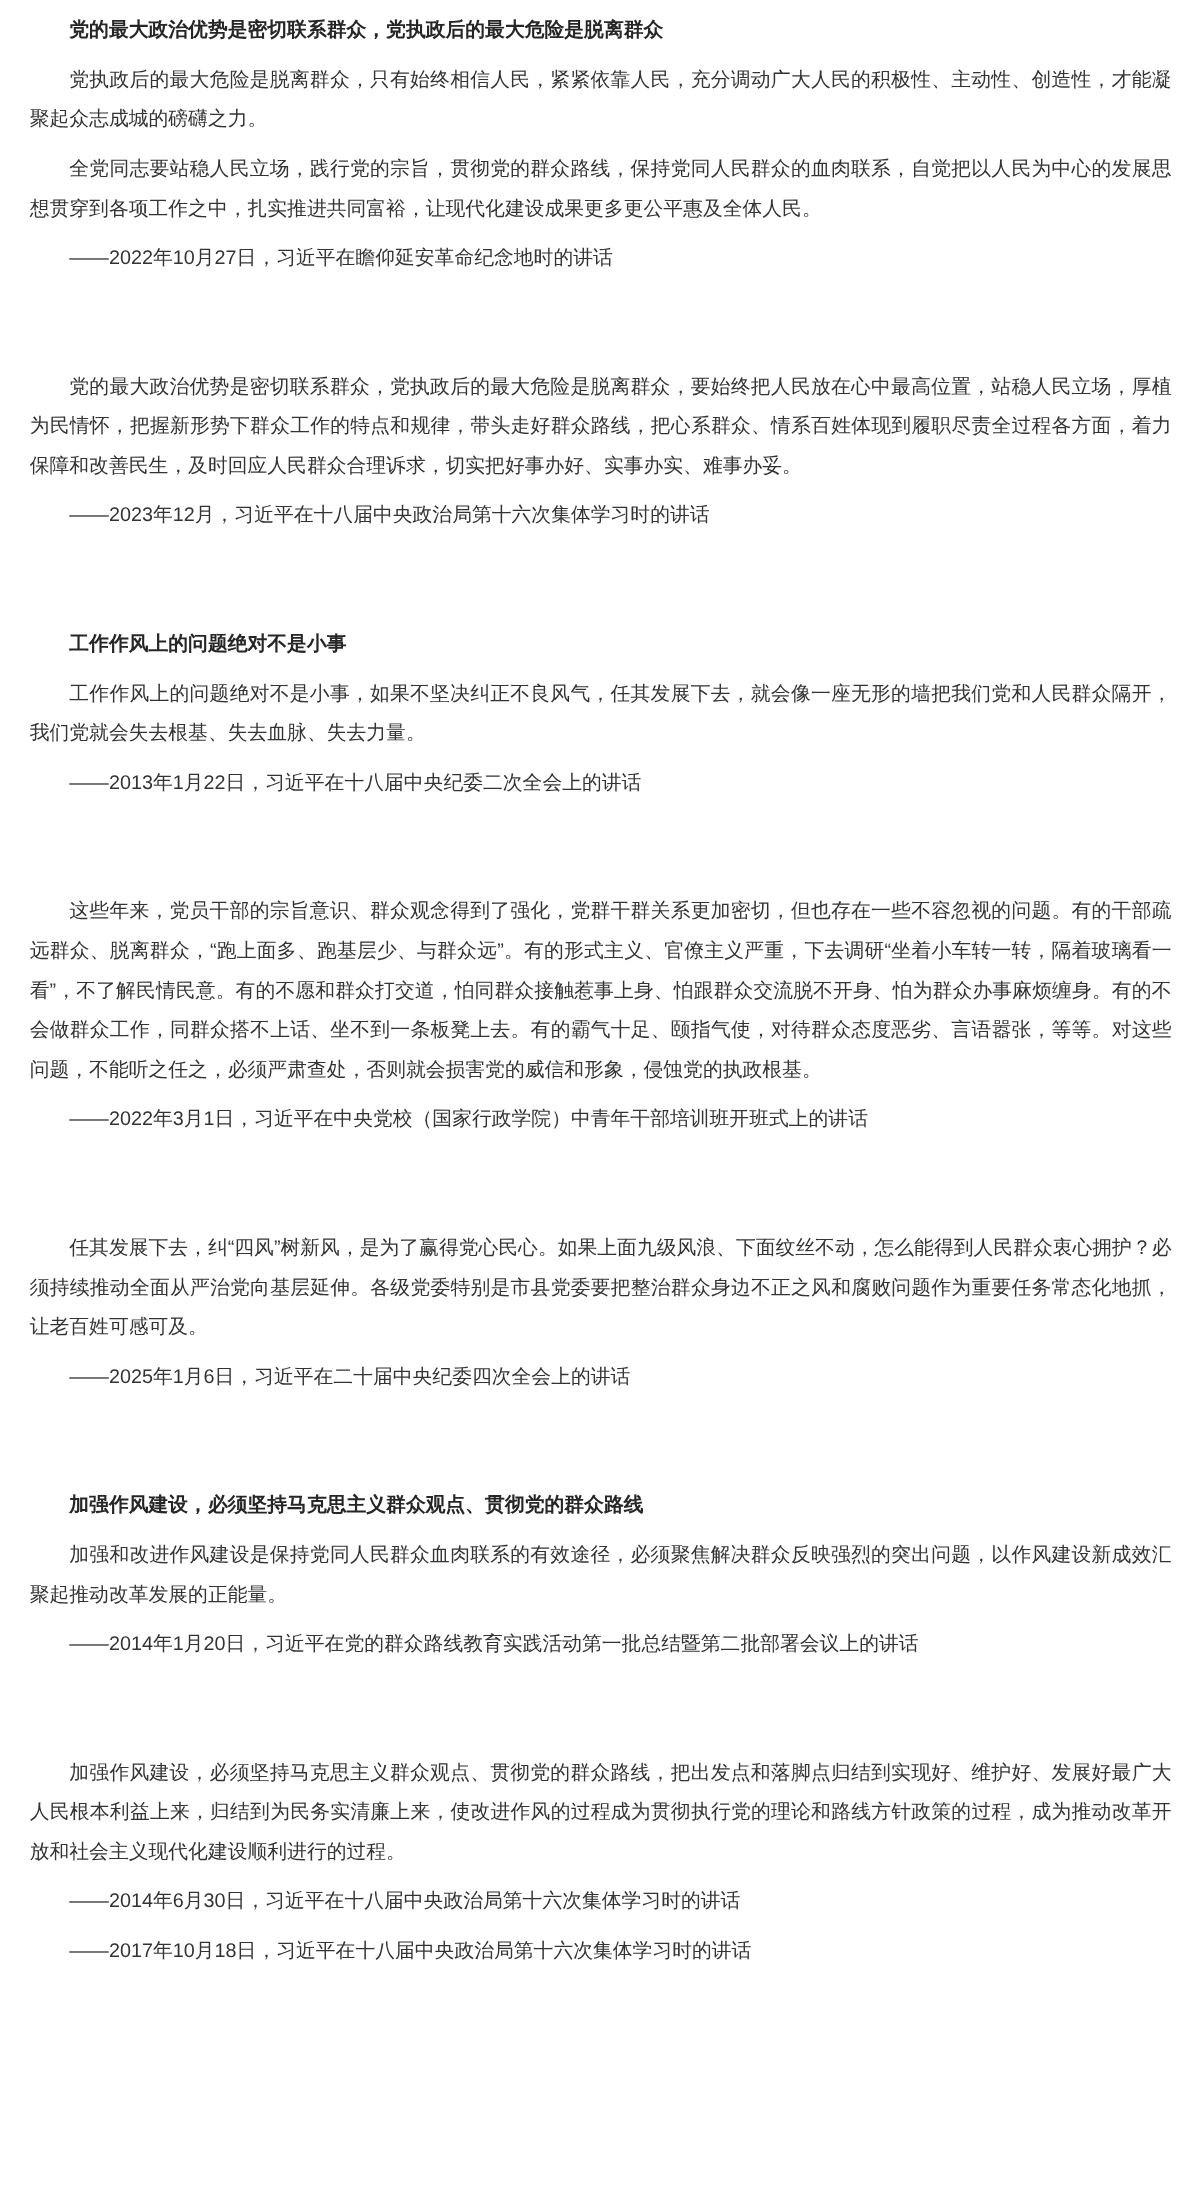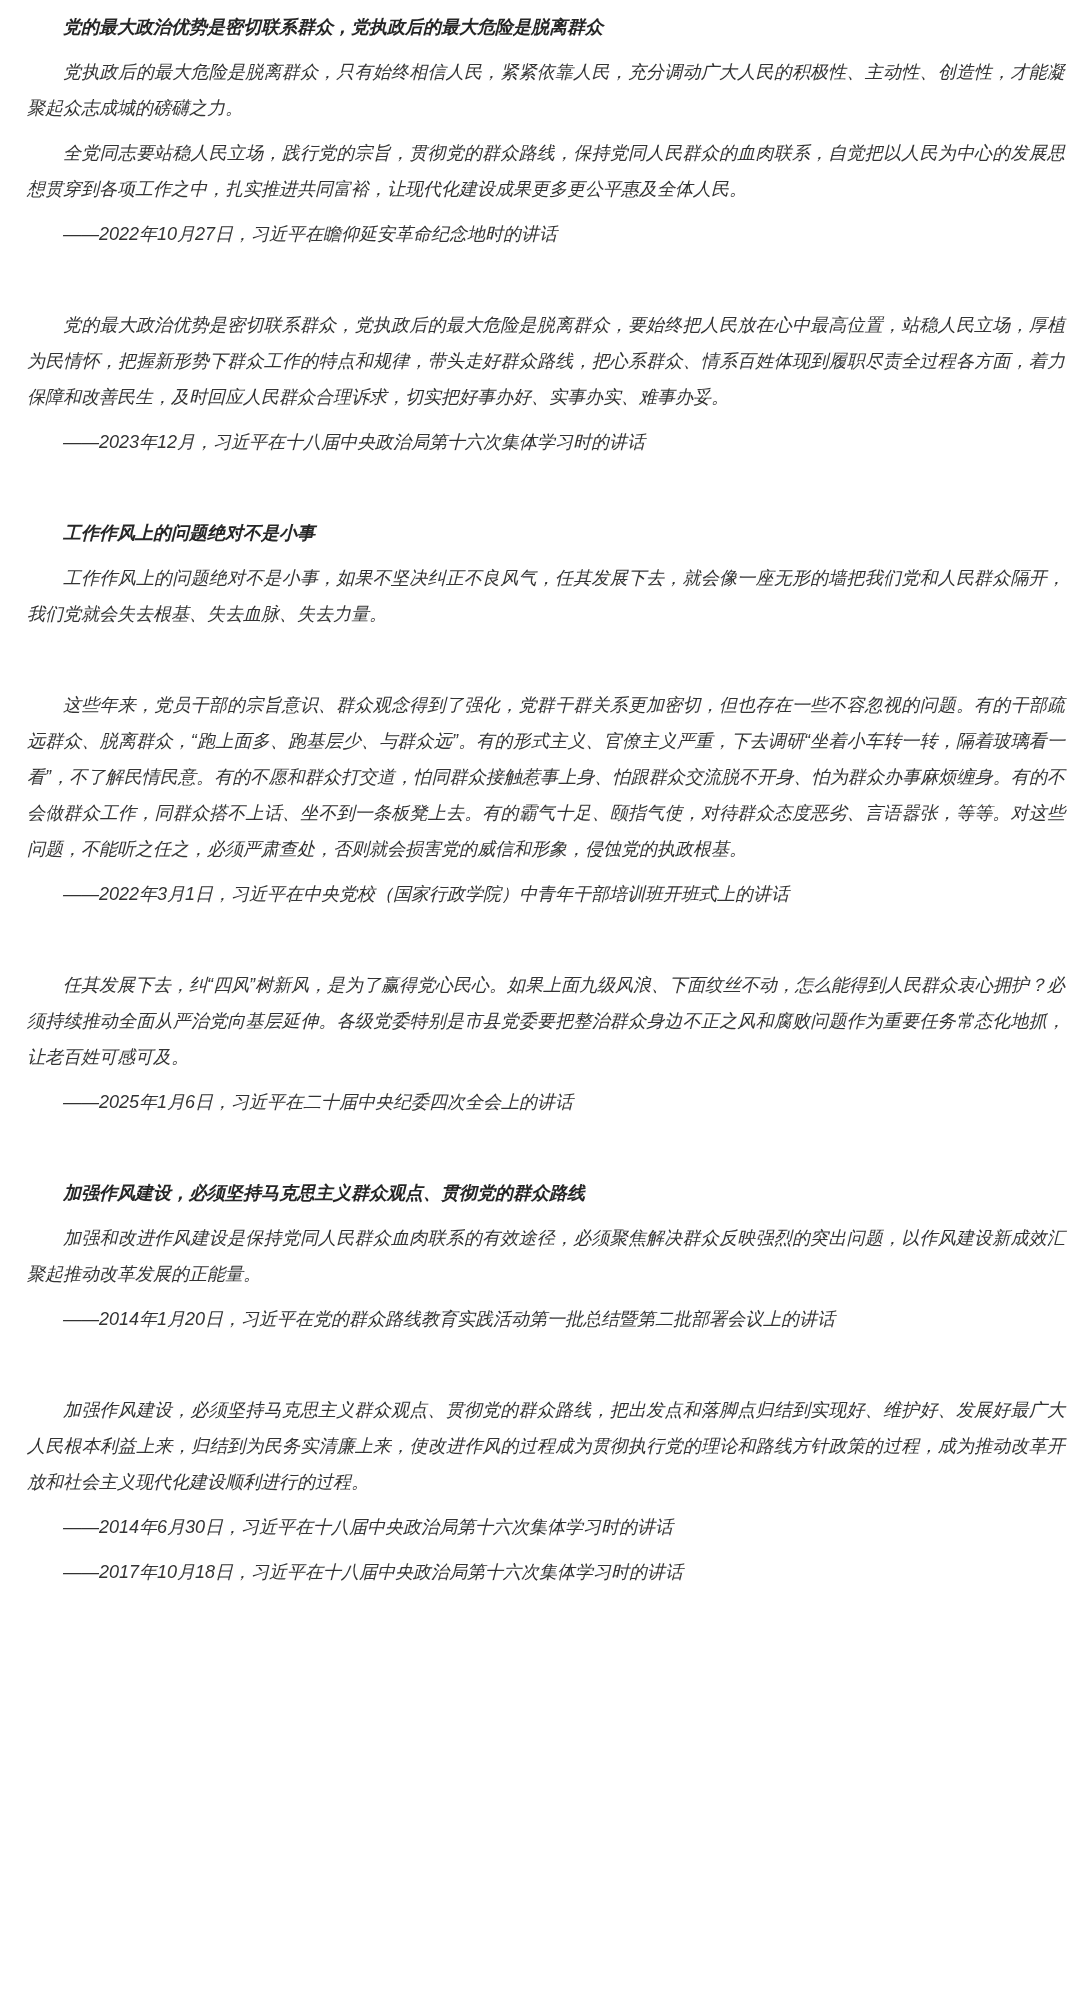--- a/index.html
+++ b/index.html
@@ -14,57 +14,57 @@
     font-family: "Liberation Sans", "DejaVu Sans", sans-serif;
   }
   .doc {
     box-sizing: border-box;
     width: 1092px;
     padding: 0 27px 20px 27px;
     color: #333333;
     font-size: 18px;
     line-height: 36px;
     text-align: justify;
-    font-style: italic;
   }
   .block {
     margin: 9px 0;
     text-indent: 2em;
   }
   .heading {
     font-weight: bold;
     color: #262626;
     font-size: 18px;
     line-height: 36px;
   }
   .para, .attr {
     font-weight: normal;
   }
   .gap {
-    margin-top: 55px;
+    margin-top: 81px;
   }
 </style>
 </head>
 <body>
 
 <div class="doc">
 
   <div class="block heading">党的最大政治优势是密切联系群众，党执政后的最大危险是脱离群众</div>
 
   <div class="block para">党执政后的最大危险是脱离群众，只有始终相信人民，紧紧依靠人民，充分调动广大人民的积极性、主动性、创造性，才能凝聚起众志成城的磅礴之力。</div>
 
   <div class="block para">全党同志要站稳人民立场，践行党的宗旨，贯彻党的群众路线，保持党同人民群众的血肉联系，自觉把以人民为中心的发展思想贯穿到各项工作之中，扎实推进共同富裕，让现代化建设成果更多更公平惠及全体人民。</div>
   <div class="block attr">——2022年10月27日，习近平在瞻仰延安革命纪念地时的讲话</div>
 
   <div class="block para gap">党的最大政治优势是密切联系群众，党执政后的最大危险是脱离群众，要始终把人民放在心中最高位置，站稳人民立场，厚植为民情怀，把握新形势下群众工作的特点和规律，带头走好群众路线，把心系群众、情系百姓体现到履职尽责全过程各方面，着力保障和改善民生，及时回应人民群众合理诉求，切实把好事办好、实事办实、难事办妥。</div>
   <div class="block attr">——2023年12月，习近平在十八届中央政治局第十六次集体学习时的讲话</div>
 
   <div class="block heading gap">工作作风上的问题绝对不是小事</div>
 
   <div class="block para">工作作风上的问题绝对不是小事，如果不坚决纠正不良风气，任其发展下去，就会像一座无形的墙把我们党和人民群众隔开，我们党就会失去根基、失去血脉、失去力量。</div>
+  <div class="block attr">——2013年1月22日，习近平在十八届中央纪委二次全会上的讲话</div>
 
   <div class="block para gap">这些年来，党员干部的宗旨意识、群众观念得到了强化，党群干群关系更加密切，但也存在一些不容忽视的问题。有的干部疏远群众、脱离群众，“跑上面多、跑基层少、与群众远”。有的形式主义、官僚主义严重，下去调研“坐着小车转一转，隔着玻璃看一看”，不了解民情民意。有的不愿和群众打交道，怕同群众接触惹事上身、怕跟群众交流脱不开身、怕为群众办事麻烦缠身。有的不会做群众工作，同群众搭不上话、坐不到一条板凳上去。有的霸气十足、颐指气使，对待群众态度恶劣、言语嚣张，等等。对这些问题，不能听之任之，必须严肃查处，否则就会损害党的威信和形象，侵蚀党的执政根基。</div>
   <div class="block attr">——2022年3月1日，习近平在中央党校（国家行政学院）中青年干部培训班开班式上的讲话</div>
 
   <div class="block para gap">任其发展下去，纠“四风”树新风，是为了赢得党心民心。如果上面九级风浪、下面纹丝不动，怎么能得到人民群众衷心拥护？必须持续推动全面从严治党向基层延伸。各级党委特别是市县党委要把整治群众身边不正之风和腐败问题作为重要任务常态化地抓，让老百姓可感可及。</div>
   <div class="block attr">——2025年1月6日，习近平在二十届中央纪委四次全会上的讲话</div>
 
   <div class="block heading gap">加强作风建设，必须坚持马克思主义群众观点、贯彻党的群众路线</div>
 
   <div class="block para">加强和改进作风建设是保持党同人民群众血肉联系的有效途径，必须聚焦解决群众反映强烈的突出问题，以作风建设新成效汇聚起推动改革发展的正能量。</div>

